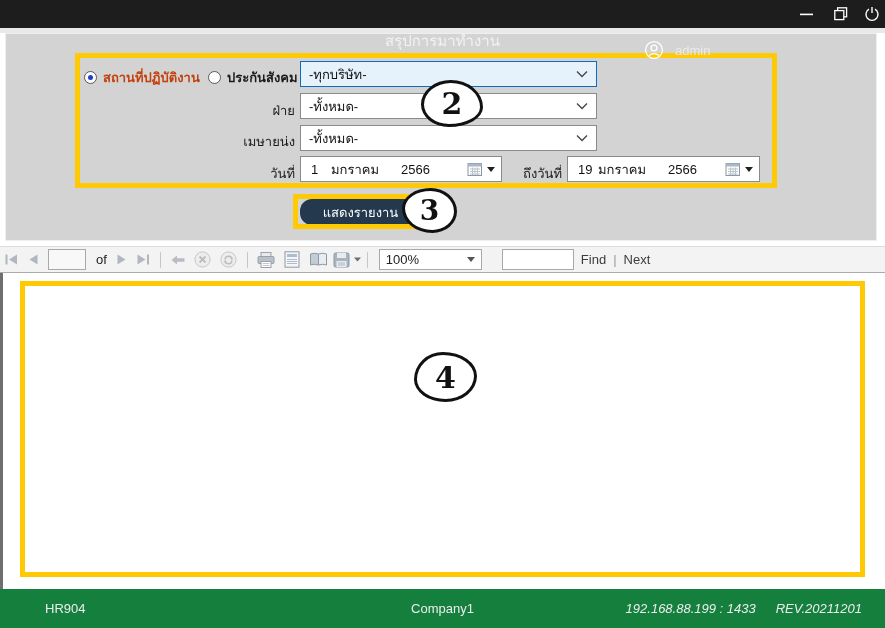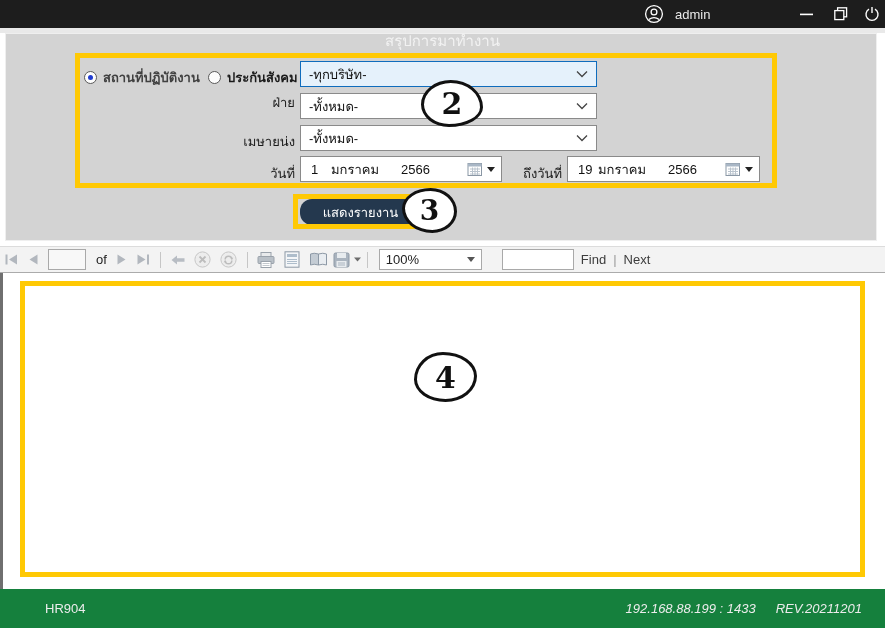--- a/index.html
+++ b/index.html
@@ -4,21 +4,21 @@
 <style>
   * { margin:0; padding:0; box-sizing:border-box; }
   html,body { width:885px; height:628px; }
   body { font-family:"Liberation Sans","DejaVu Sans",sans-serif; background:#ffffff; position:relative; overflow:hidden; }
   .abs { position:absolute; }
 
   
   .titlebar { top:0; left:0; width:885px; height:28px; background:#1d1d1d; color:#fff; z-index:5; }
   .title-text { left:0; right:0; top:5px; text-align:center; font-size:15px; color:#f2f2f2;margin-top:24px; }
   .tb-right { top:0; height:28px; display:flex; align-items:center; }
-  .user-box { left:644px; display:flex; align-items:center; gap:11px; }
+  .user-box { left:644px; display:flex; align-items:center; gap:11px;margin-top:36px; }
   .user-name { font-size:13px; color:#eaeaea; }
   .win-btn { width:22px; height:28px; display:flex; align-items:center; justify-content:center; cursor:pointer; }
 
   
   .gapstrip { top:28px; left:0; width:885px; height:5px; background:#e9e9e9; }
   .panel { top:33px; left:5px; width:872px; height:208px; background:#d3d3d3; border:1px solid #efefef; }
 
   
   .hl-box { border:5px solid #ffc904; background:transparent; pointer-events:none; z-index:3; }
   .hl2 { top:53px; left:75px; width:702px; height:135px; }
@@ -29,21 +29,21 @@
   .circ { background:#fff; border:3px solid #111; display:flex; align-items:center; justify-content:center;
           font-family:"DejaVu Serif","Liberation Serif",serif; font-weight:bold; color:#111; z-index:4; pointer-events:none; }
   .circ2 { top:80px; left:421px; width:62px; height:47px; border-radius:48% 52% 55% 45% / 52% 58% 42% 48%; font-size:30px; }
   .circ3 { top:188px; left:402px; width:55px; height:45px; border-radius:52% 48% 45% 55% / 45% 52% 48% 55%; font-size:28px; }
   .circ4 { top:352px; left:414px; width:63px; height:50px; border-radius:46% 54% 50% 50% / 55% 48% 52% 45%; font-size:30px; }
 
   
   .radio { width:13px; height:13px; border-radius:50%; background:#fdfdfd; border:1px solid #5a5a5a; display:inline-block; position:relative; cursor:pointer; }
   .radio.sel::after { content:""; position:absolute; left:3px; top:3px; width:5px; height:5px; border-radius:50%; background:#1f3bd0; }
   .lbl { font-size:13px; color:#1a1a1a;font-weight:bold; }
-  .lbl-blue { color:#404040; font-weight:bold; }
+  .lbl-blue { color:#c2410c; font-weight:bold; }
   .form-label { text-align:right; font-size:13px; color:#1a1a1a; }
 
   .dd { background:#fff; border:1px solid #8a8a8a; display:flex; align-items:center; padding:0 8px; font-size:13px; color:#111; cursor:pointer; }
   .dd .chev { margin-left:auto; }
   .dd.focus { background:#e5f1fb; border:1px solid #0f6cbd; }
 
   .datebox { background:#fff; border:1px solid #8a8a8a; display:flex; align-items:center; font-size:13px; color:#111; padding:0 6px; cursor:pointer; }
   .datebox .d { width:24px; text-align:left; padding-left:4px; }
   .datebox .m { width:70px; }
   .datebox .y { width:52px; }
@@ -133,21 +133,21 @@
 
 <div class="abs dd focus" style="left:300px; top:61px; width:297px; height:26px; z-index:2;">
   <span>-ทุกบริษัท-</span>
   <span class="chev">
       <svg width="12" height="8" viewBox="0 0 12 8">
         <polyline points="1,1.5 6,6.5 11,1.5" fill="none" stroke="#444" stroke-width="1.3"></polyline>
       </svg>
     </span>
 </div>
 
-<div class="abs form-label" style="left:160px; top:92px; width:135px; z-index:2;">ฝ่าย</div>
+<div class="abs form-label" style="left:160px; top:100px; width:135px; z-index:2;">ฝ่าย</div>
 <div class="abs dd" style="left:300px; top:93px; width:297px; height:26px; z-index:2;">
   <span>-ทั้งหมด-</span>
   <span class="chev">
       <svg width="12" height="8" viewBox="0 0 12 8">
         <polyline points="1,1.5 6,6.5 11,1.5" fill="none" stroke="#444" stroke-width="1.3"></polyline>
       </svg>
     </span>
 </div>
 
 <div class="abs form-label" style="left:160px; top:131px; width:135px; z-index:2;">เมษายน่ง</div>
@@ -306,17 +306,18 @@
   <input class="find-input" style="">
   <span class="link-txt">Find</span>
   <span class="link-sep">|</span>
   <span class="link-txt">Next</span>
 </div>
 
 <div class="abs report"></div>
 
 <div class="abs statusbar">
   <span class="abs sb-left">HR904</span>
+  <span class="abs sb-center">Company1</span>
   <span class="abs sb-right">
     <span>192.168.88.199 : 1433</span>
     <span>REV.20211201</span>
   </span>
 </div>
 
 </body></html>

